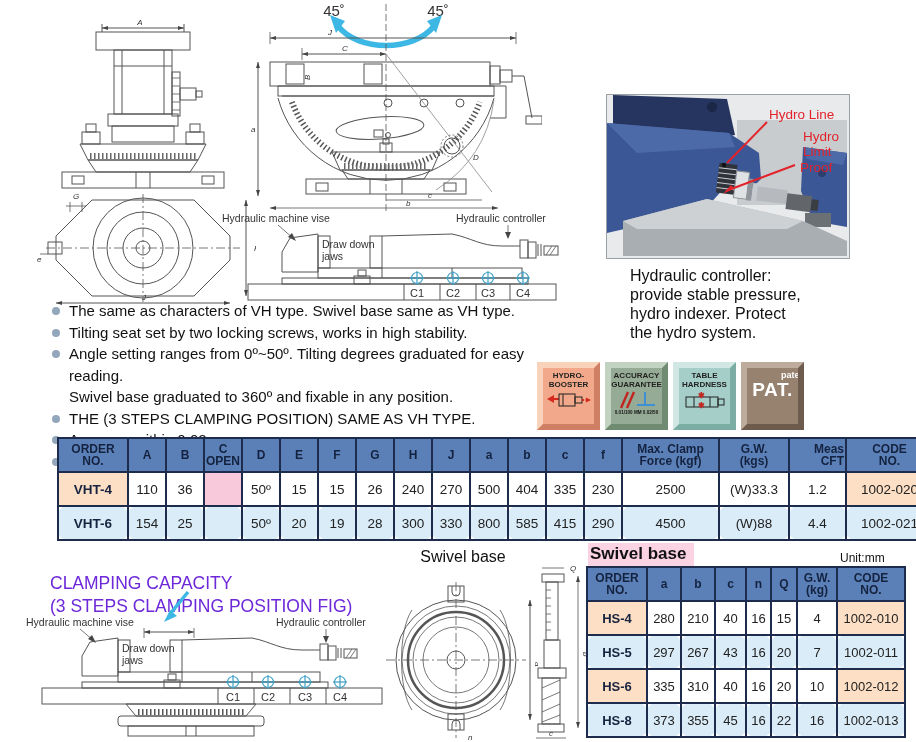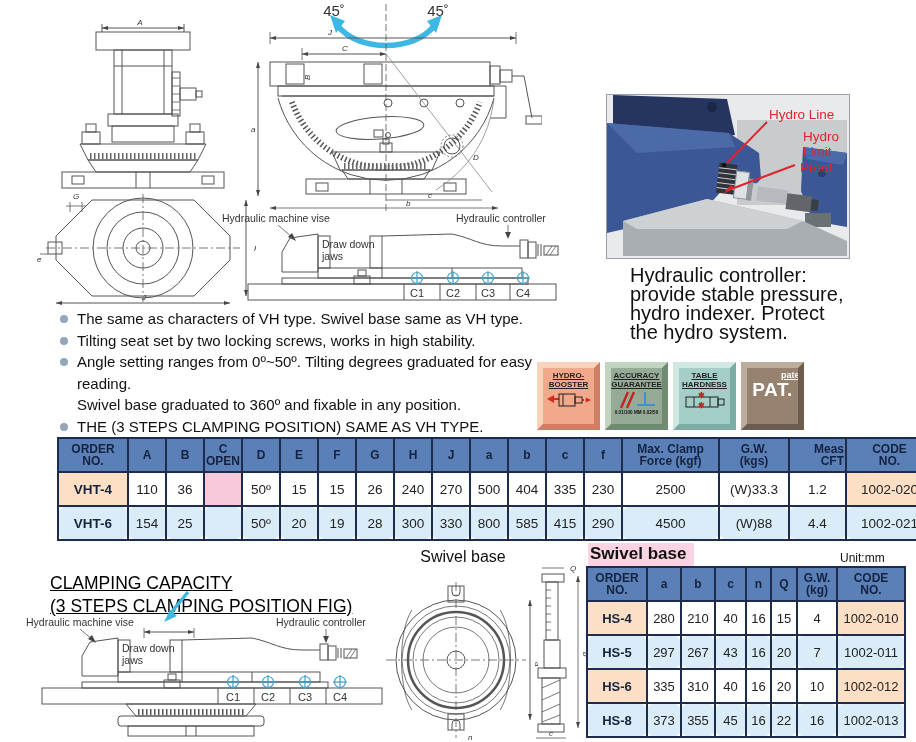--- a/index.html
+++ b/index.html
@@ -10,33 +10,33 @@
   .draw{stroke:#555;fill:none;stroke-width:1;}
   .draw text{font-family:"Liberation Sans",sans-serif;fill:#333;stroke:none;}
   .dim{font-size:8px;font-style:italic;fill:#444;}
   .lbl{font-size:10.5px;fill:#222;}
   .pos{font-size:11px;fill:#222;}
   .thin{stroke-width:0.8;}
   .dash{stroke-dasharray:7 3;}
   .cl{stroke-dasharray:9 3 2 3;}
   .tick{stroke-dasharray:1.5 2.5;stroke-width:6;}
   
-  #features{left:50px;top:300px;width:520px;list-style:none;margin:8px;padding:0;}
+  #features{left:50px;top:300px;width:520px;list-style:none;margin:0;padding:0;}
   #features li{position:relative;font-size:15px;line-height:21.5px;padding-left:19px;white-space:pre-line;color:#111;}
   #features li::before{content:"";position:absolute;left:2px;top:7px;width:8px;height:8px;border-radius:50%;
     background:#93a7bc;}
   
-  #controller-note{left:630px;top:266px;width:220px;font-size:20px;line-height:19px;white-space:pre-line;color:#111;}
+  #controller-note{left:630px;top:266px;width:220px;font-size:16px;line-height:19px;white-space:pre-line;color:#111;}
   
   #badges{left:537px;top:362px;display:flex;gap:5px;}
   .badge{width:51px;height:56px;border:6px solid;background:var(--bg);
     border-top-color:var(--light);border-left-color:var(--light);
     border-bottom-color:var(--dark);border-right-color:var(--dark);
     display:flex;flex-direction:column;align-items:center;justify-content:flex-start;overflow:hidden;}
-  .badge-label{font-size:8px;font-weight:bold;line-height:9px;text-align:center;white-space:pre-line;margin-top:3px;color:#222;text-decoration:underline;}
+  .badge-label{font-size:8px;font-weight:bold;line-height:9px;text-align:center;white-space:pre-line;margin-top:3px;color:#222;}
   .badge-big{font-size:19px;font-weight:bold;color:#fff;line-height:20px;letter-spacing:.5px;}
   .badge-sub{font-size:4.6px;font-weight:bold;color:#111;margin-top:1px;}
   .badge .badge-ico{margin-top:2px;}
   #badge-patent .badge-label{color:#fff;font-size:9px;padding-left:44px;}
   
   table{border-collapse:collapse;table-layout:fixed;}
   th,td{border:2px solid #1d2b4d;text-align:center;vertical-align:middle;overflow:hidden;}
   th{background:#5b80b8;color:#14223f;font-weight:bold;font-size:12px;line-height:12.5px;white-space:pre-line;height:32px;padding:0 1px;margin-left:28px;}
   td{font-size:13.5px;height:30px;background:#fff;color:#222;}
   tbody tr.alt td{background:#d9ecf8;border-radius:9px;}
@@ -56,21 +56,21 @@
   #swivel-table th:nth-child(1){width:56px;}
   #swivel-table th:nth-child(2){width:30px;}
   #swivel-table th:nth-child(3){width:30px;}
   #swivel-table th:nth-child(4){width:27px;}
   #swivel-table th:nth-child(5){width:21px;}
   #swivel-table th:nth-child(6){width:22px;}
   #swivel-table th:nth-child(7){width:36px;}
   #swivel-table th:nth-child(8){width:64px;}
   #swivel-table td{font-size:13px;}
   
-  #clamping-title{left:50px;top:572px;font-size:17.5px;line-height:23px;color:#000000;white-space:pre-line;text-decoration:underline;}
+  #clamping-title{left:50px;top:572px;font-size:17.5px;line-height:23px;color:#6d28d9;white-space:pre-line;}
   #swivel-center-title{left:388px;top:548px;width:150px;text-align:center;font-size:16px;color:#111;}
   #swivel-table-title{left:588px;top:543px;font-size:17px;font-weight:bold;background:#fbd3e2;padding:1px 8px 2px 2px;color:#111;}
   #unit-label{left:840px;top:551px;font-size:12px;color:#111;}
   
   #photo{left:606px;top:94px;width:242px;height:163px;border:1px solid #9aa0a5;background:#e8eaec;}
 </style>
 </head>
 <body>
 
 <div id="page">

